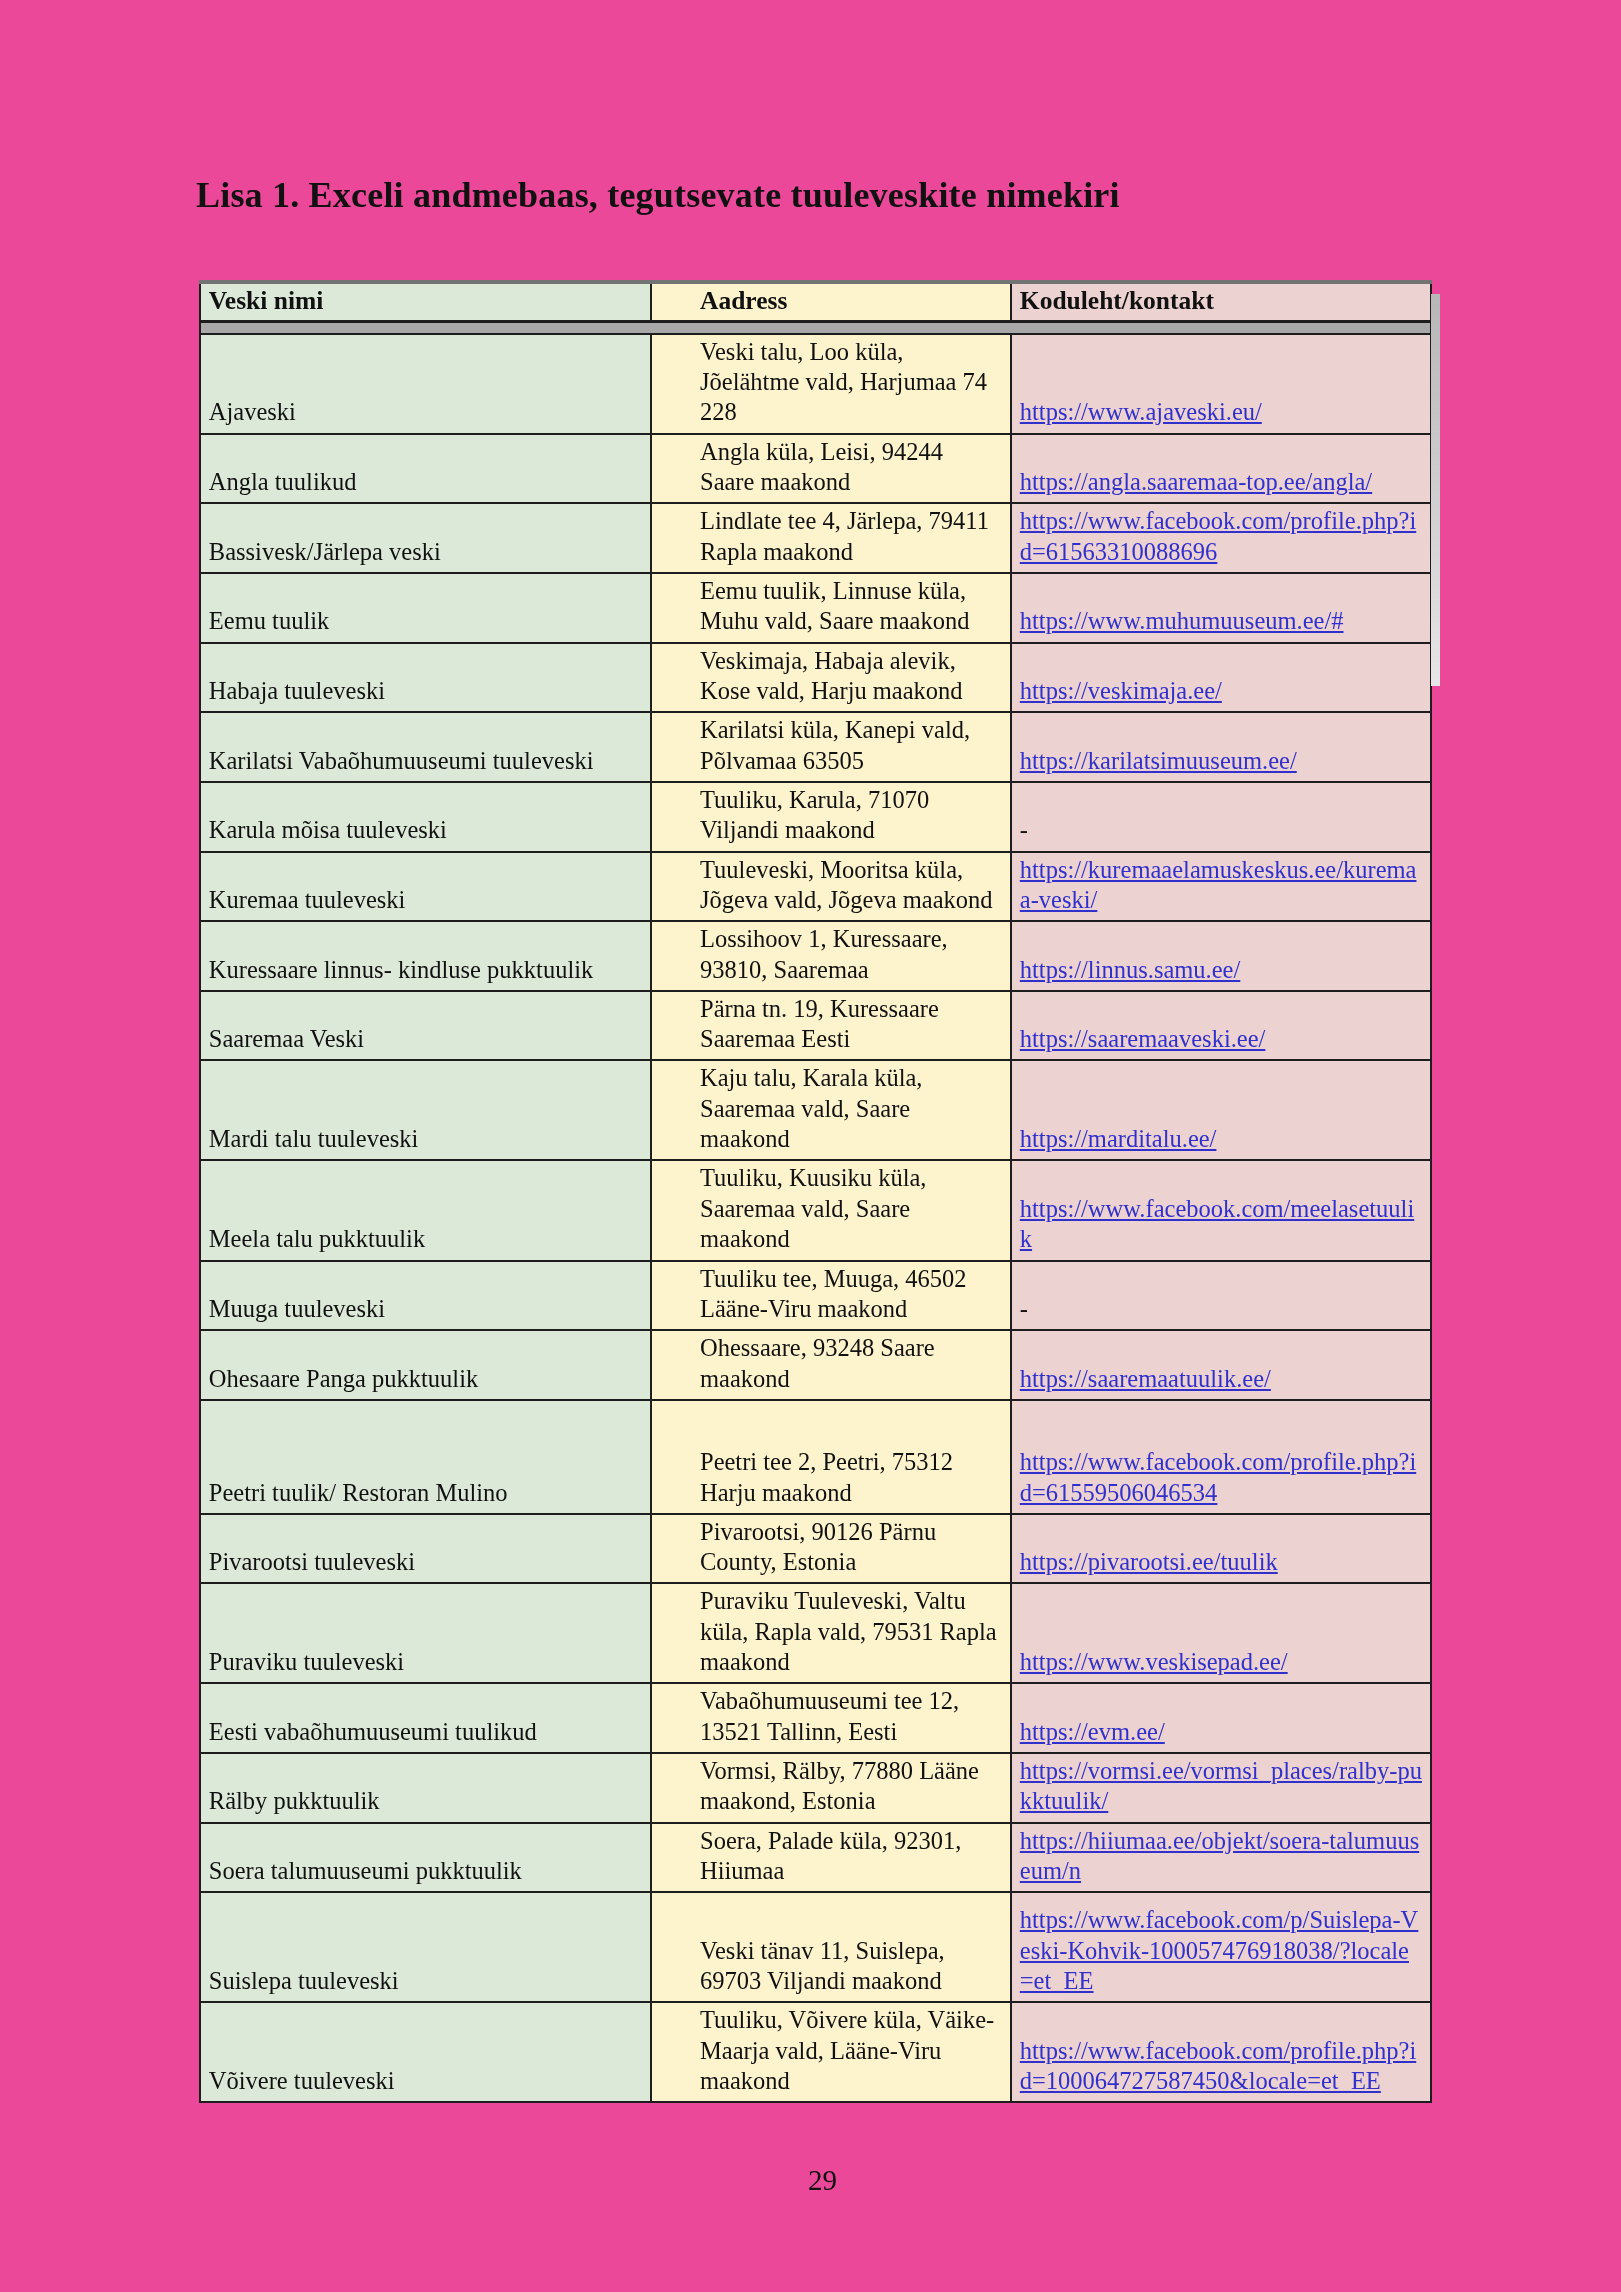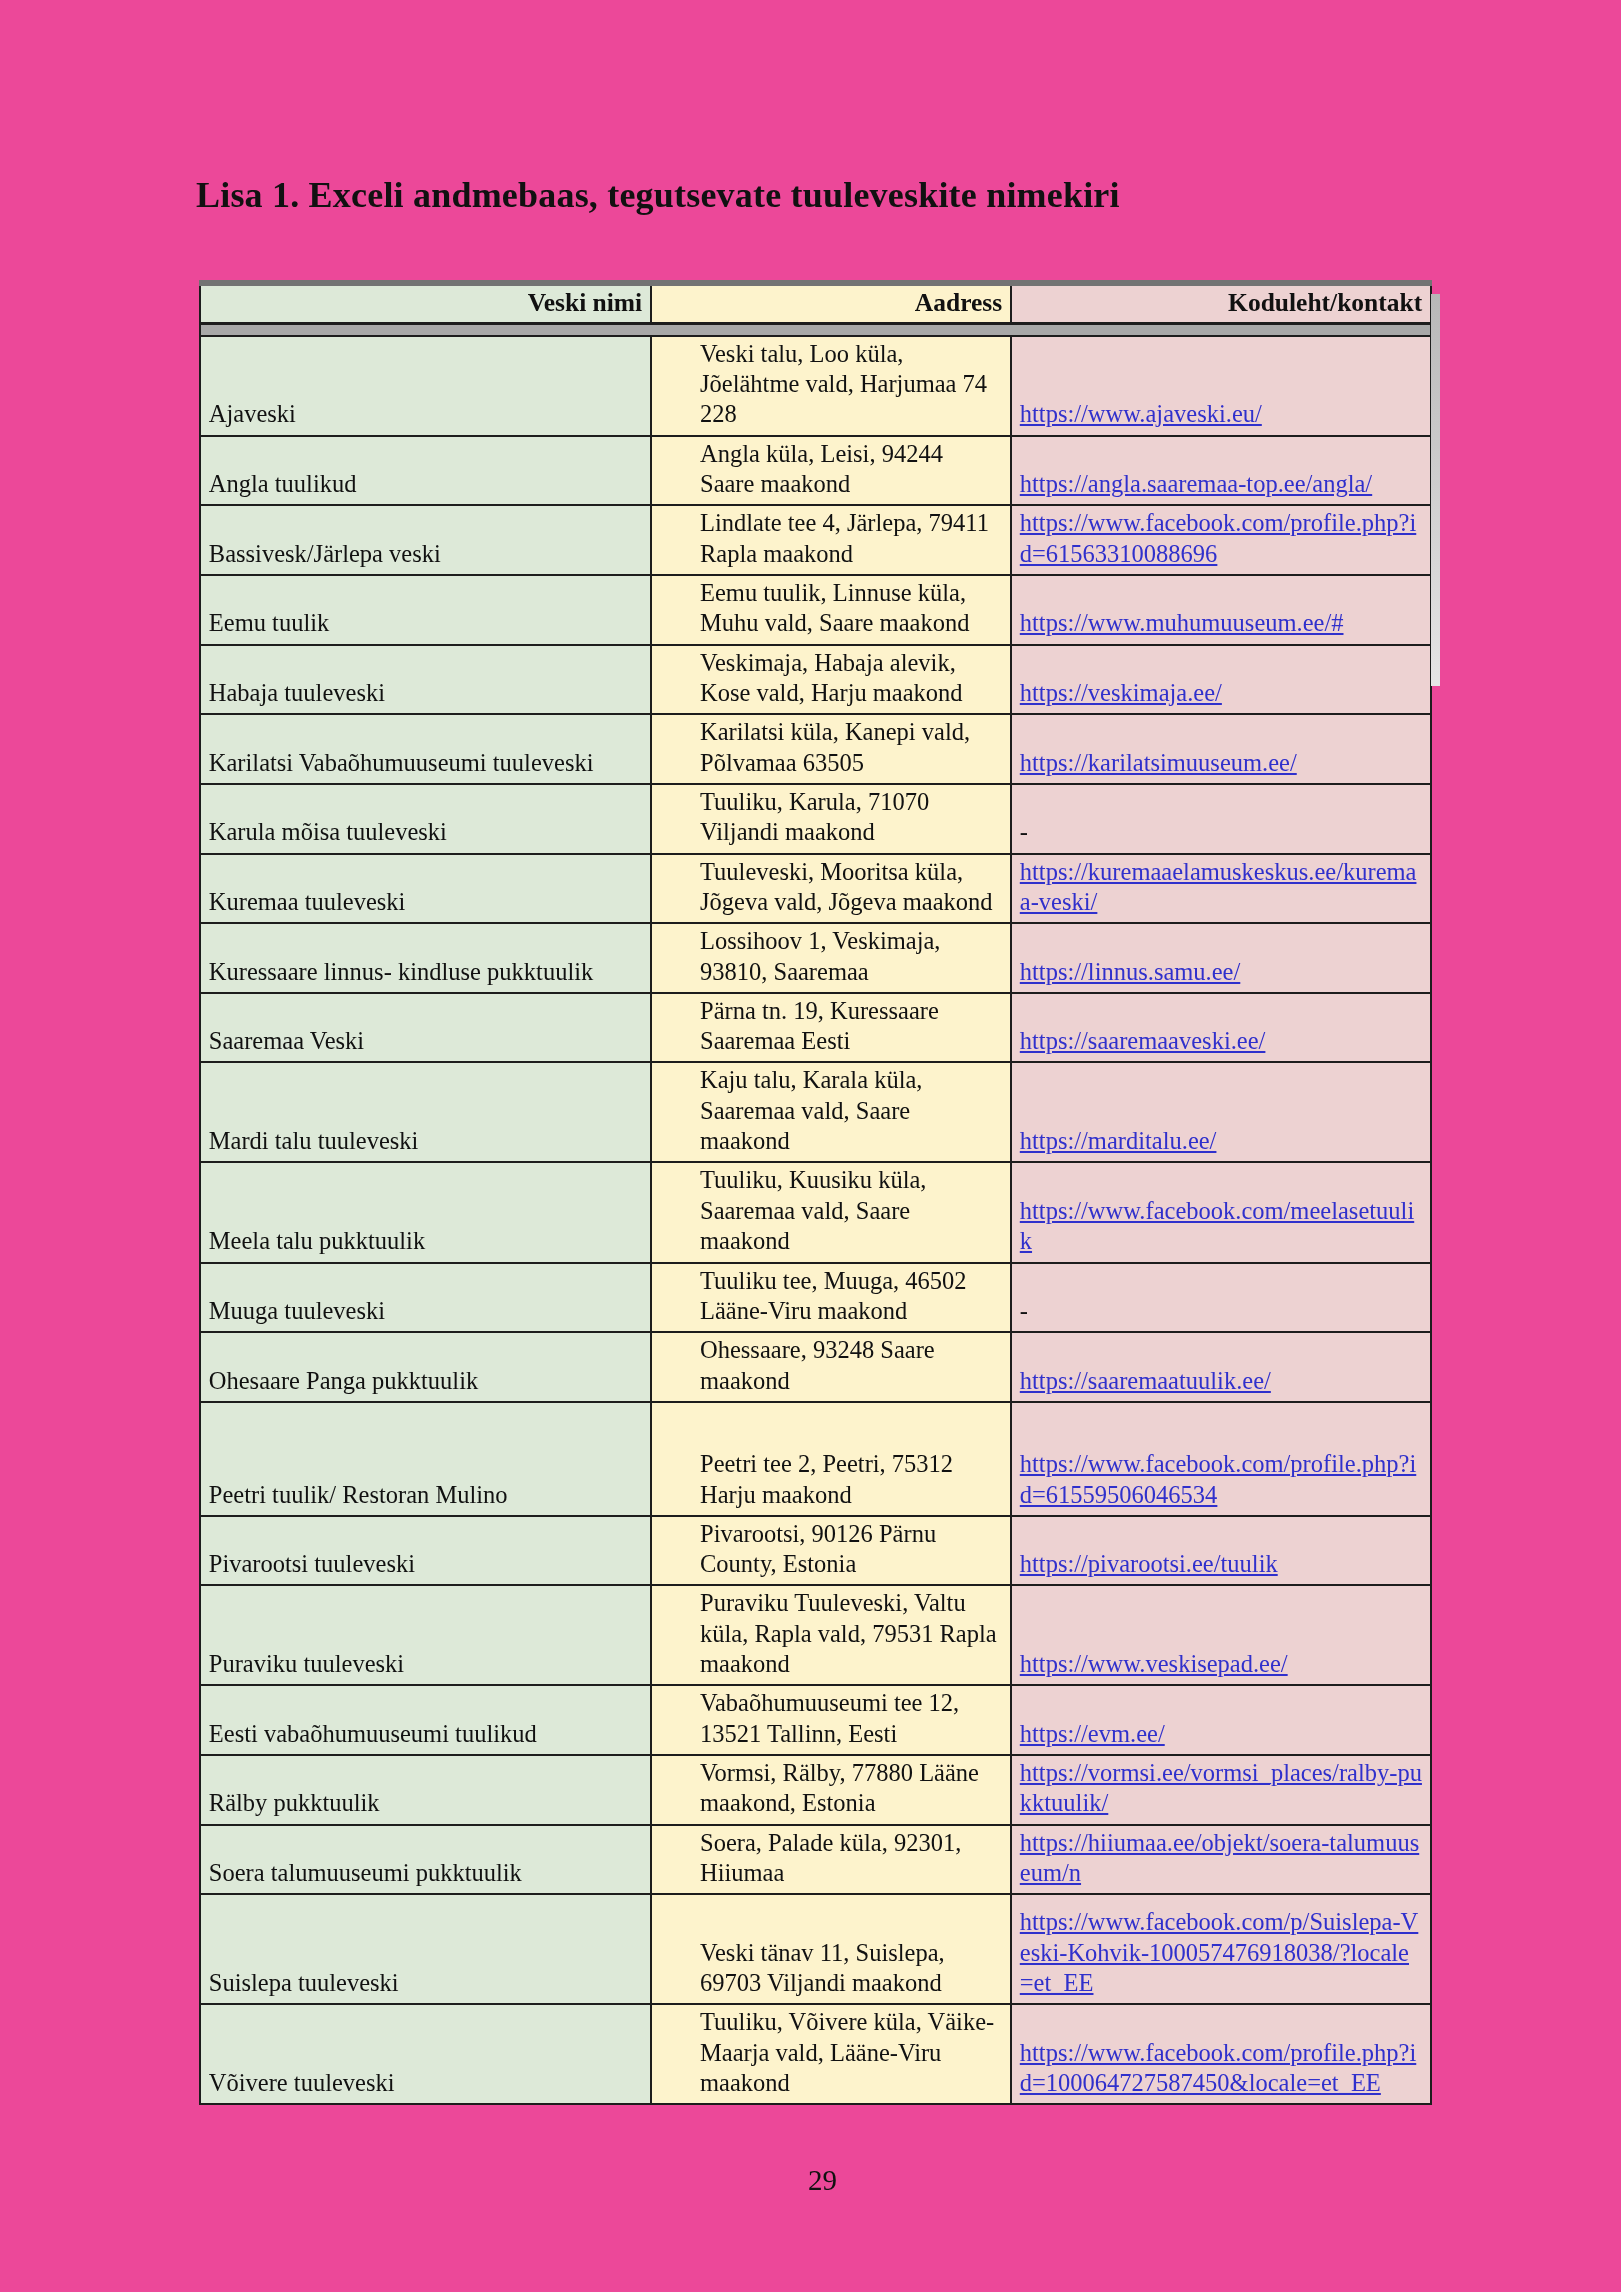--- a/index.html
+++ b/index.html
@@ -31,24 +31,24 @@
     table-layout: fixed;
     width: 1230px;
   }
   col.c1 { width: 451px; }
   col.c2 { width: 360px; }
   col.c3 { width: 420px; }
   th, td { border: 2px solid #1d1d1d; }
   th {
     font-size: 25.5px;
     font-weight: bold;
-    text-align: right;
+    text-align: left;
     vertical-align: middle;
     padding: 2px 7.8px 3.9px 7.8px;
-    border-top: 6px solid #737373;
+    border-top: 4px solid #737373;
     border-bottom: 3.9px solid #1d1d1d;
     margin-top: 11px;
   }
   thead tr { height: 39px; }
   td {
     font-size: 24.5px;
     line-height: 1.24;
     text-align: left;
     vertical-align: bottom;
     padding: 2px 7.8px 4.9px 7.8px;
@@ -153,21 +153,21 @@
           <td class="bg-addr">Tuuliku, Karula, 71070 Viljandi maakond</td>
           <td class="bg-contact contact"><span class="dash">-</span></td>
         </tr>
         <tr class="row">
           <td class="bg-name">Kuremaa tuuleveski</td>
           <td class="bg-addr">Tuuleveski, Mooritsa küla, Jõgeva vald, Jõgeva maakond</td>
           <td class="bg-contact contact"><span class="url">https://kuremaaelamuskeskus.ee/kuremaa-veski/</span></td>
         </tr>
         <tr class="row">
           <td class="bg-name">Kuressaare linnus- kindluse pukktuulik</td>
-          <td class="bg-addr">Lossihoov 1, Veskimaja, 93810, Saaremaa</td>
+          <td class="bg-addr">Lossihoov 1, Kuressaare, 93810, Saaremaa</td>
           <td class="bg-contact contact"><span class="url">https://linnus.samu.ee/</span></td>
         </tr>
         <tr class="row">
           <td class="bg-name">Saaremaa Veski</td>
           <td class="bg-addr">Pärna tn. 19, Kuressaare Saaremaa Eesti</td>
           <td class="bg-contact contact"><span class="url">https://saaremaaveski.ee/</span></td>
         </tr>
         <tr class="row">
           <td class="bg-name">Mardi talu tuuleveski</td>
           <td class="bg-addr">Kaju talu, Karala küla, Saaremaa vald, Saare maakond</td>

